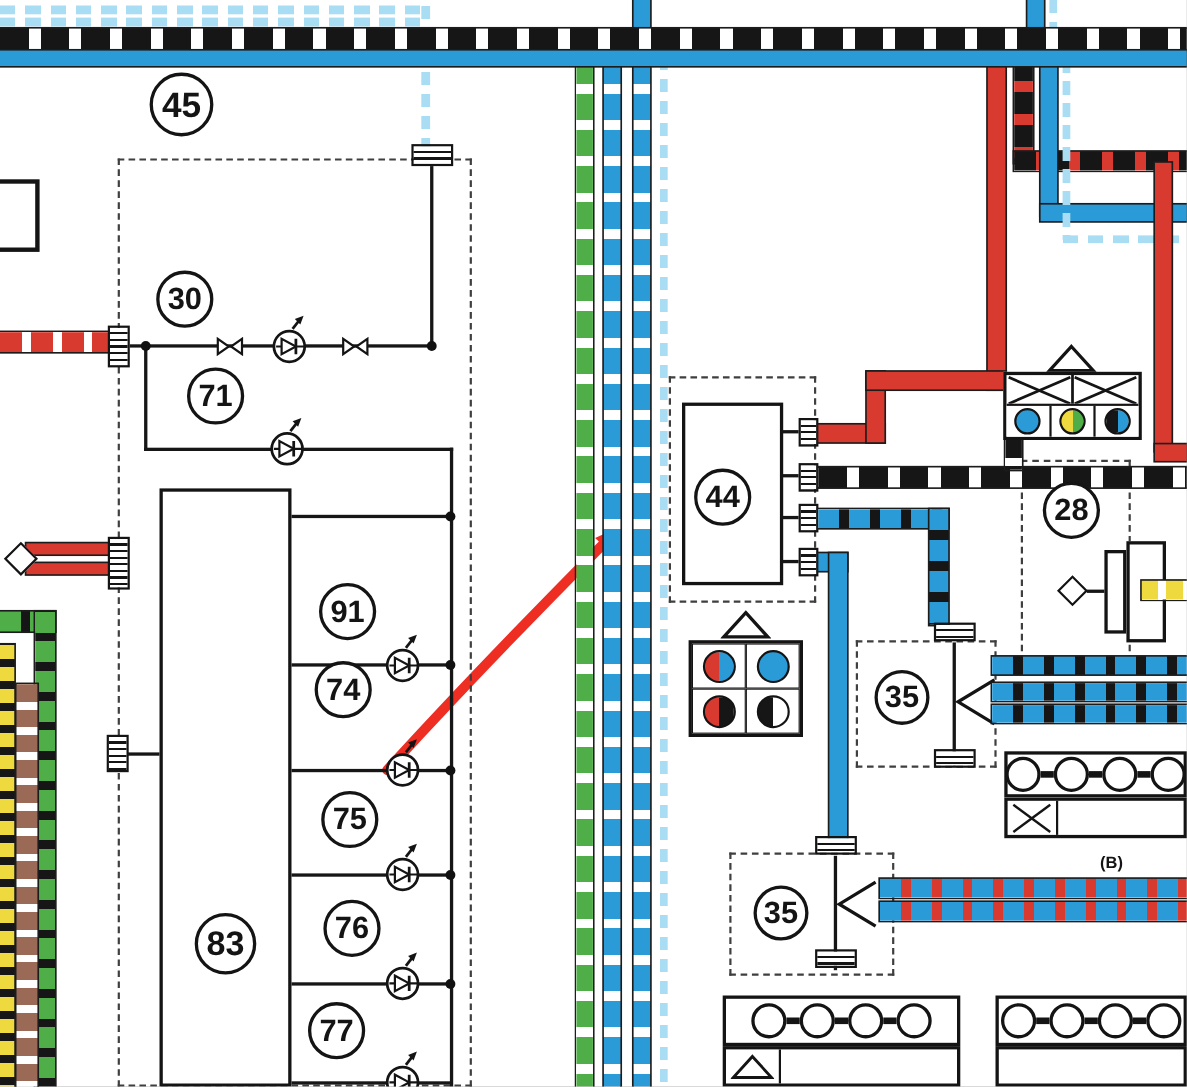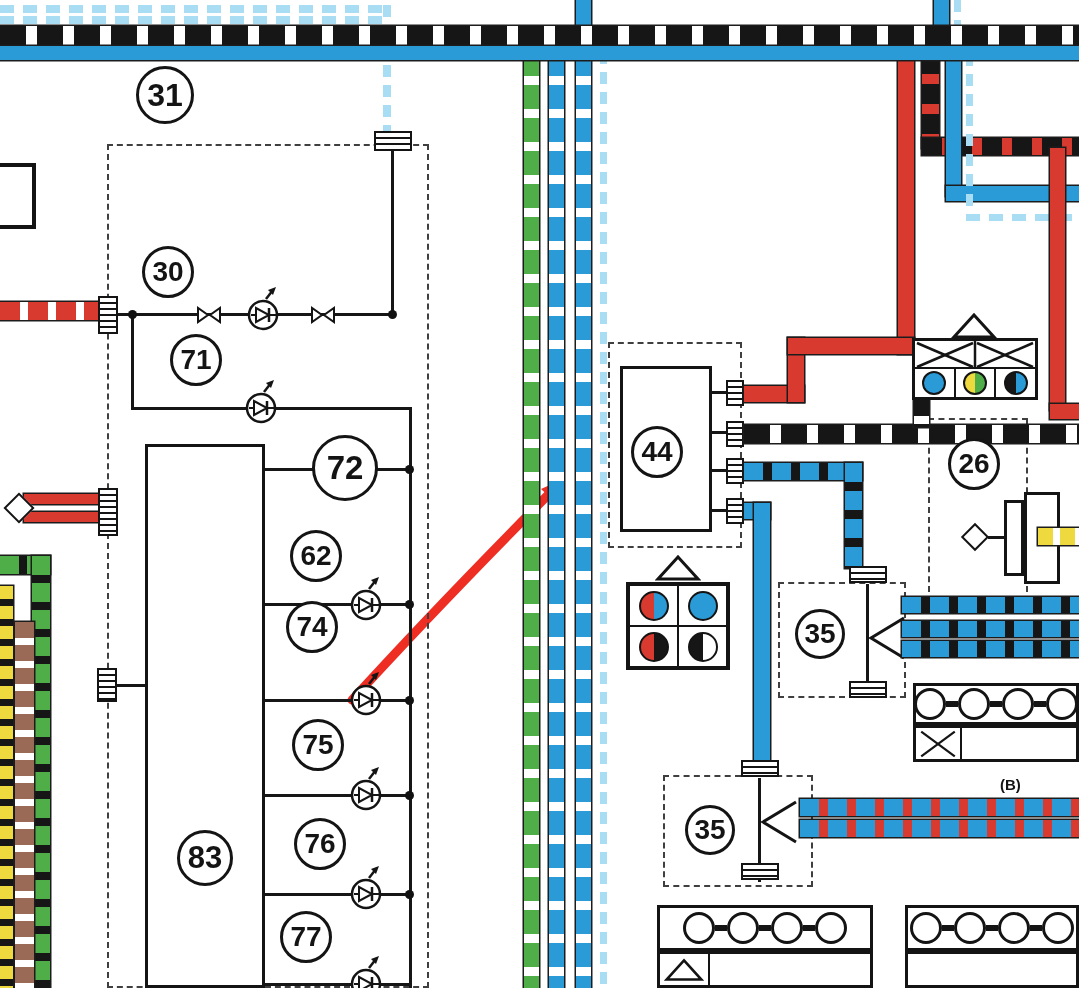--- a/index.html
+++ b/index.html
@@ -188,33 +188,30 @@
     </svg>
   <svg class="sym" style="left:346px;top:865px" width="40" height="46">
       <use href="#sym-led" xlink:href="#sym-led"></use>
     </svg>
   <svg class="sym" style="left:346px;top:955px" width="40" height="46">
       <use href="#sym-led" xlink:href="#sym-led"></use>
     </svg>
 
   
   <div class="clabel" style="left:136px;top:66px;width:58px;height:58px;font-size:32px">
-      <span>31</span>
+      <span>45</span>
     </div>
   <div class="clabel" style="left:142px;top:246px;width:52px;height:52px">
       <span>30</span>
     </div>
   <div class="clabel" style="left:170px;top:334px;width:52px;height:52px">
       <span>71</span>
     </div>
-  <div class="clabel" style="left:312px;top:435px;width:66px;height:66px;font-size:33px">
-      <span>72</span>
-    </div>
   <div class="clabel" style="left:290px;top:530px;width:52px;height:52px">
-      <span>62</span>
+      <span>91</span>
     </div>
   <div class="clabel" style="left:286px;top:601px;width:52px;height:52px">
       <span>74</span>
     </div>
   <div class="clabel" style="left:292px;top:719px;width:52px;height:52px">
       <span>75</span>
     </div>
   <div class="clabel" style="left:294px;top:818px;width:52px;height:52px">
       <span>76</span>
     </div>
@@ -289,21 +286,21 @@
           <span class="dot" style="background: linear-gradient(90deg, rgb(238, 217, 62) 0px, rgb(238, 217, 62) 50%, rgb(79, 174, 71) 50%, rgb(79, 174, 71) 100%);"></span>
         </span>
         <span class="dcell">
           <span class="dot" style="background: linear-gradient(90deg, rgb(22, 22, 22) 0px, rgb(22, 22, 22) 50%, rgb(43, 155, 215) 50%, rgb(43, 155, 215) 100%);"></span>
         </span>
       </div>
   </div>
 
   
   <div class="clabel" style="left:948px;top:438px;width:52px;height:52px">
-      <span>26</span>
+      <span>28</span>
     </div>
   <div class="diamond" style="left:965px;top:527px;width:20px;height:20px"></div>
   <div class="tl" style="left:988px;top:536px;width:18px;height:3px"></div>
   <div class="srect" style="left:1004px;top:500px;width:20px;height:76px"></div>
   <div class="srect" style="left:1024px;top:492px;width:36px;height:92px"></div>
   <div class="wire yw-h" style="left:1038px;top:528px;width:41px;height:17px"></div>
 
   
   <div class="term" style="left:849px;top:566px;width:38px;height:17px"></div>
   <div class="tl" style="left:866px;top:584px;width:3px;height:112px"></div>

